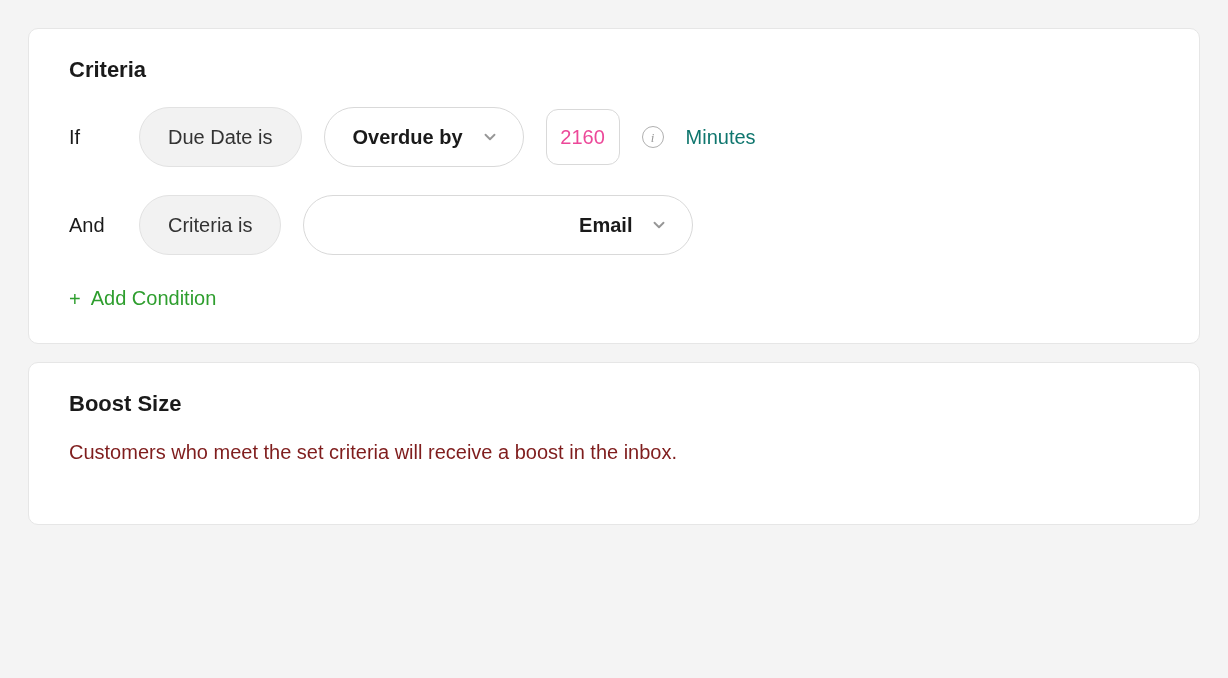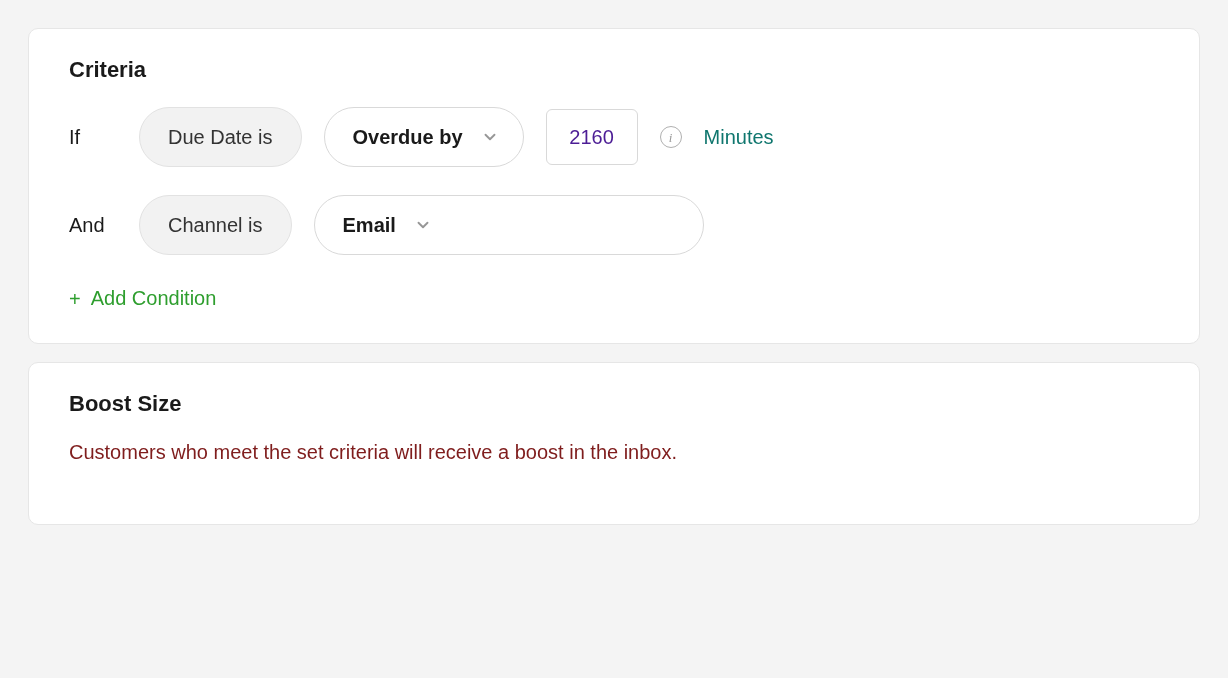--- a/index.html
+++ b/index.html
@@ -45,46 +45,46 @@
     background: #f2f2f2;
     border: 1px solid #e2e2e2;
     font-size: 20px;
     font-weight: 400;
     color: #333;
     white-space: nowrap;
   }
   .select {
     display: inline-flex;
     align-items: center;
-    justify-content: flex-start;
+    justify-content: flex-end;
     height: 60px;
     padding: 0 24px 0 28px;
     border-radius: 30px;
     background: #fff;
     border: 1px solid #d9d9d9;
     font-size: 20px;
     font-weight: 600;
     color: #1a1a1a;
     gap: 18px;
     cursor: pointer;
     white-space: nowrap;
   }
   .select.wide { width: 390px; }
   .select.medium { width: 395px; }
   .numbox {
     display: inline-flex;
     align-items: center;
     justify-content: center;
     height: 56px;
-    width: 92px;
+    width: 74px;
     border: 1px solid #d9d9d9;
-    border-radius: 6px;
+    border-radius: 12px;
     font-size: 20px;
     font-weight: 500;
-    color: #4c1d95;
+    color: #ec4899;
     background: #fff;
   }
   .info-icon {
     width: 22px;
     height: 22px;
     border: 1.5px solid #b0b0b0;
     border-radius: 50%;
     display: inline-flex;
     align-items: center;
     justify-content: center;
@@ -144,21 +144,21 @@
       </span>
     </div>
     <div class="numbox">2160</div>
     <span class="info-icon">i</span>
     <span class="unit">Minutes</span>
   </div>
 
   
   <div class="row">
     <span class="prefix">And</span>
-    <span class="pill">Channel is</span>
+    <span class="pill">Criteria is</span>
     <div class="select wide">
       <span>Email</span>
       <span class="chevron">
         <svg viewBox="0 0 24 24" width="18" height="18" fill="none" stroke="#979797" stroke-width="2.5" stroke-linecap="round" stroke-linejoin="round">
             <polyline points="6 9 12 15 18 9"></polyline>
           </svg>
       </span>
     </div>
   </div>
 

